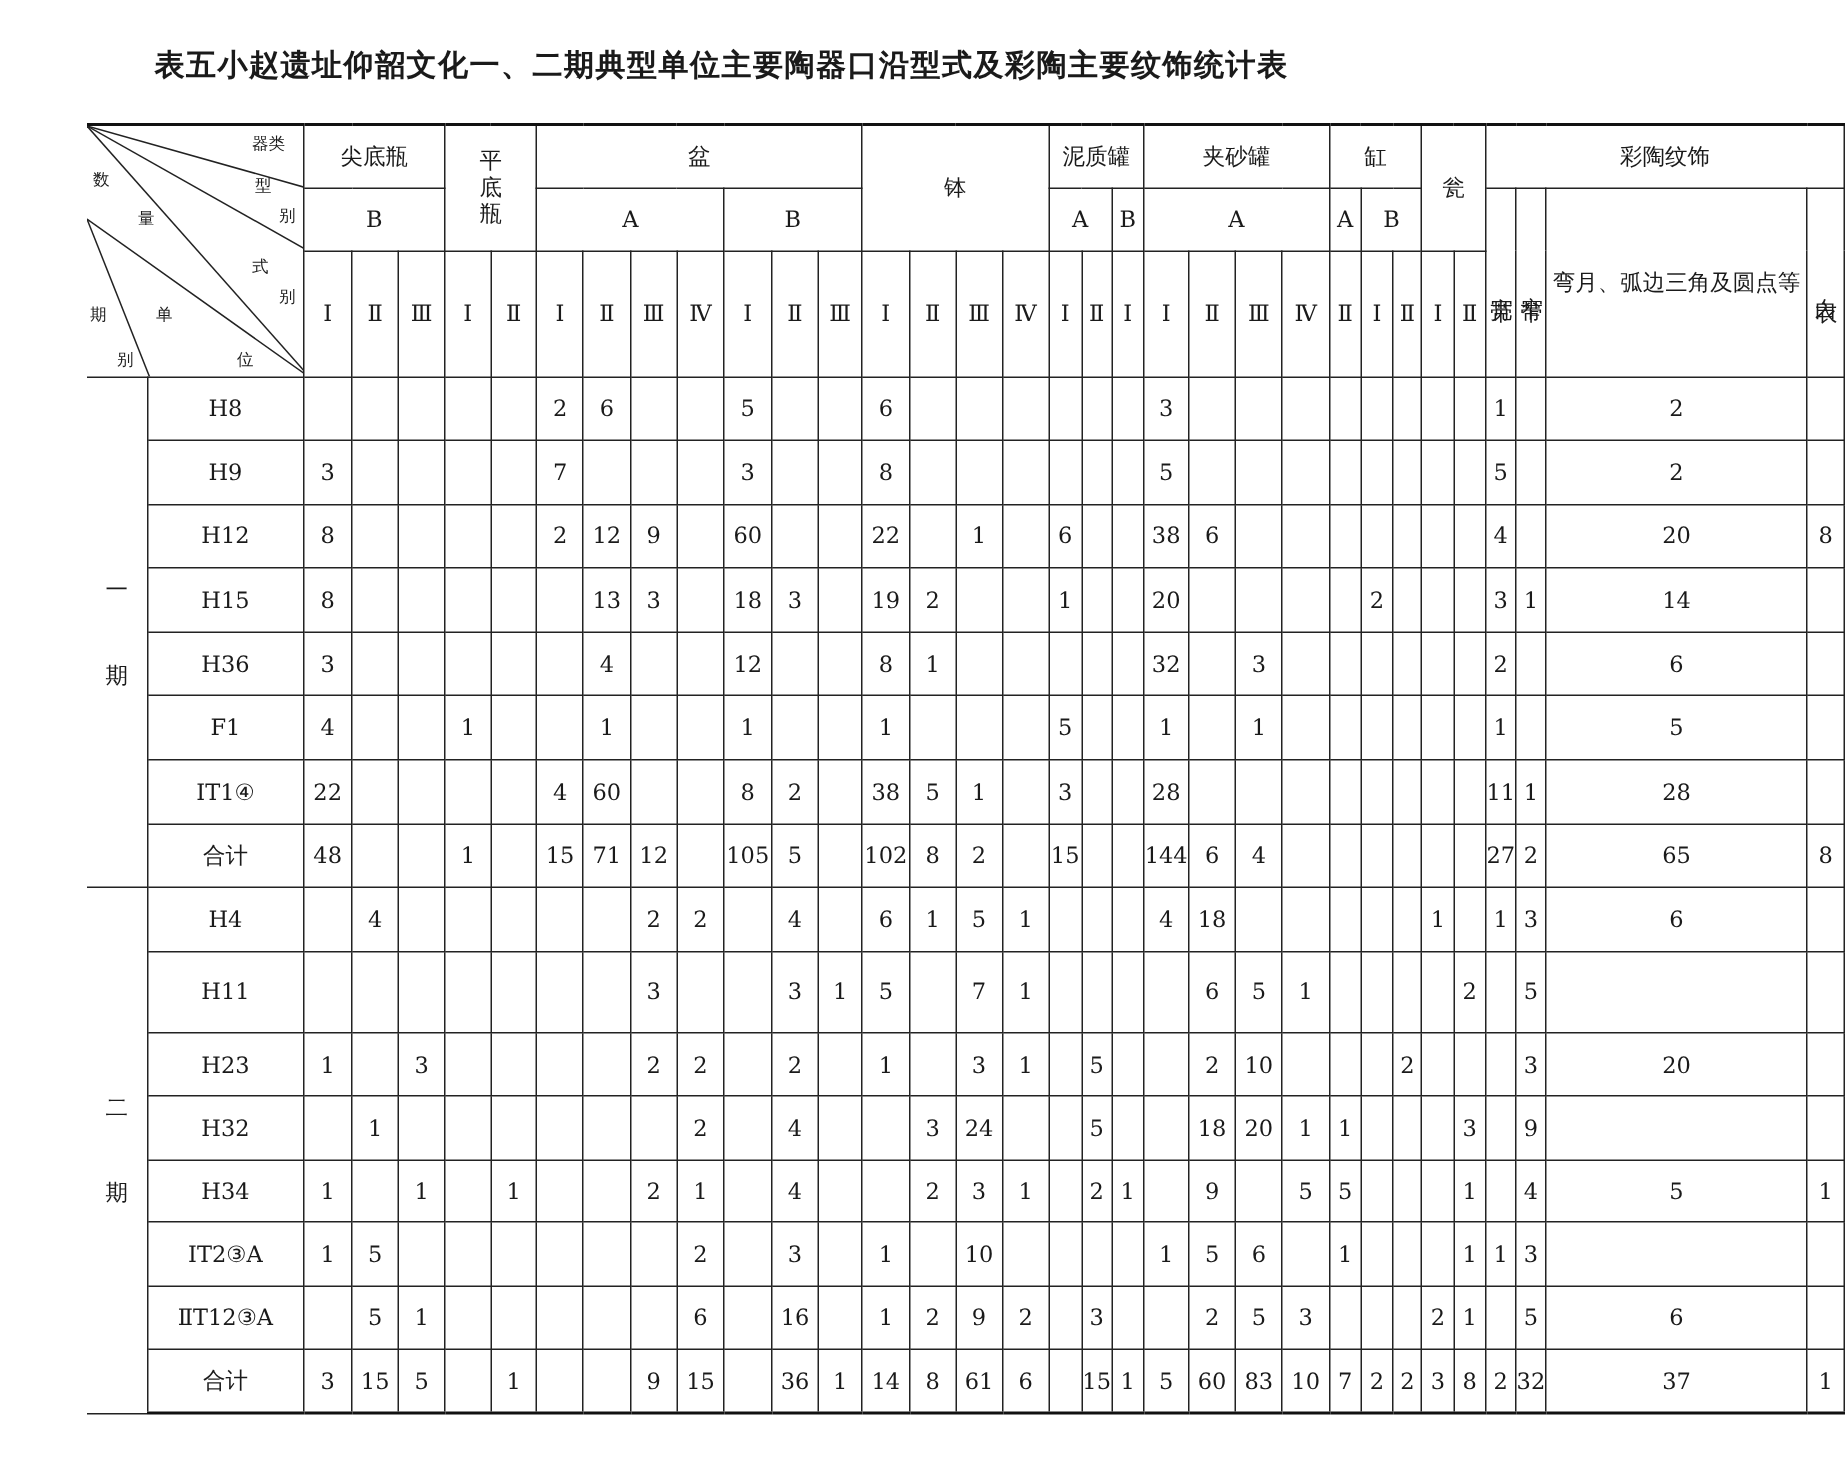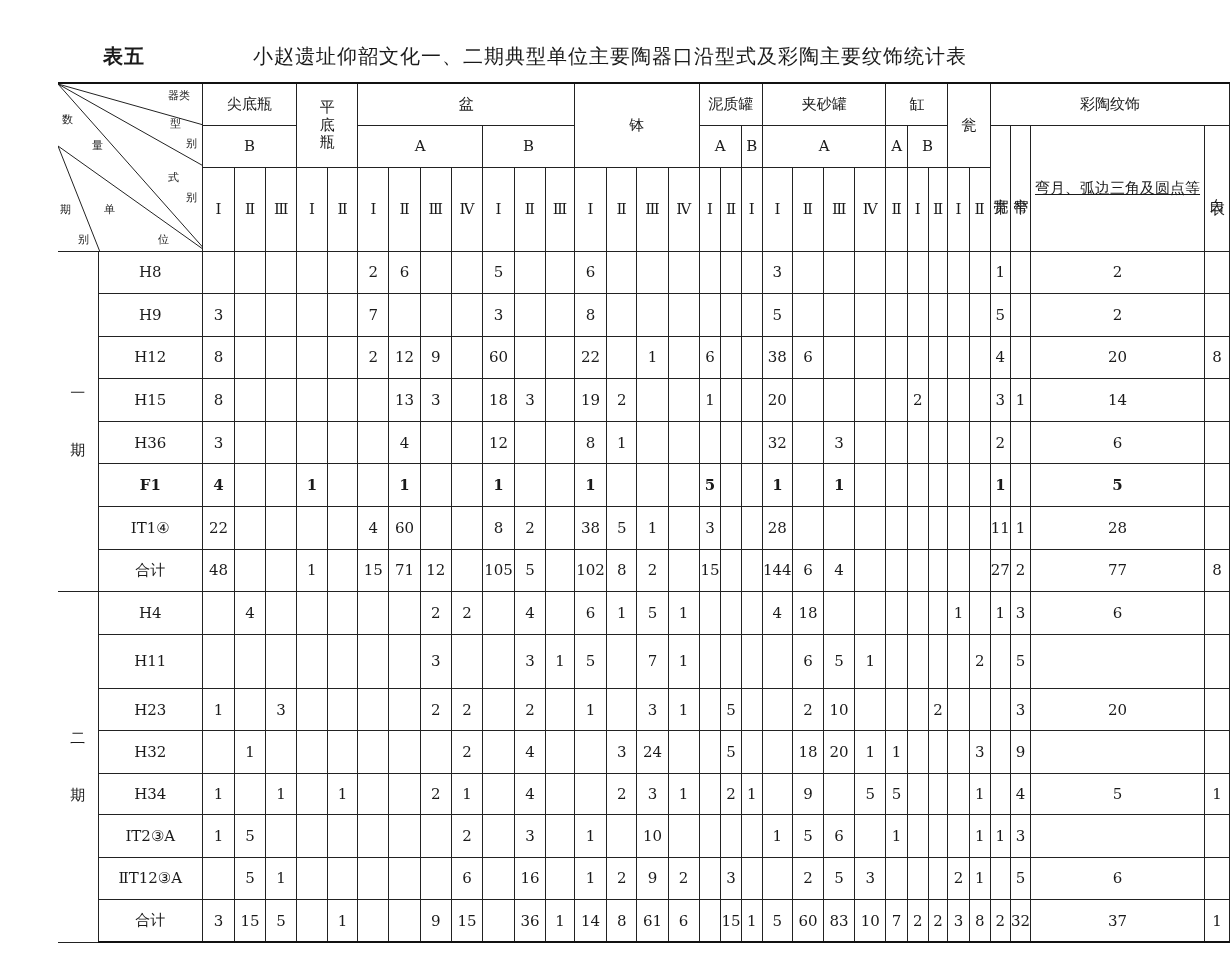--- a/index.html
+++ b/index.html
@@ -1,20 +1,20 @@
 <!DOCTYPE html>
 <html><head>
 <meta charset="utf-8">
 <style>
   html, body { margin:0; padding:0; background:#ffffff; }
   body { width:1230px; height:972px; position:relative; overflow:hidden;
          font-family:"DejaVu Serif","Liberation Serif",serif; color:#1a1a1a; }
-  .title-row { position:absolute; top:30px; left:103px; height:40px; display:flex; align-items:flex-end;gap:48px; }
+  .title-row { position:absolute; top:30px; left:103px; height:40px; display:flex; align-items:flex-start; }
   .tbl-num { font-family:"DejaVu Sans","Liberation Sans",sans-serif; font-weight:bold; font-size:20px; letter-spacing:1px; }
-  .tbl-title { font-family:"DejaVu Sans","Liberation Sans",sans-serif; font-weight:normal; font-size:20px; margin-left:60px; letter-spacing:1px; }
+  .tbl-title { font-family:"DejaVu Sans","Liberation Sans",sans-serif; font-weight:bold; font-size:20px; letter-spacing:1px; }
   table.main { position:absolute; top:82px; left:58px; border-collapse:collapse; table-layout:fixed; }
   table.main td { border:1px solid #222; padding:0; text-align:center; vertical-align:middle; font-size:15px; overflow:hidden; white-space:nowrap; }
   table.main tr.top td { border-top:2px solid #111; }
   table.main tr.last td { border-bottom:2px solid #111; }
   .hdr { font-size:16px; }
   .roman { font-size:12px; font-family:"DejaVu Serif",serif; }
   .stub { position:relative; }
   .stub svg { position:absolute; left:0; top:0; }
   .stub .lbl { position:absolute; font-size:11px; font-family:"DejaVu Sans",sans-serif; }
   .phase { font-family:"DejaVu Sans",sans-serif; font-size:16px; line-height:1.9; border-right:none; }
@@ -106,21 +106,21 @@
         <td class="hdr" colspan="3">B</td>
         <td class="hdr" colspan="4">A</td>
         <td class="hdr" colspan="3">B</td>
         <td class="hdr" colspan="2">A</td>
         <td class="hdr" colspan="1">B</td>
         <td class="hdr" colspan="4">A</td>
         <td class="hdr" colspan="1">A</td>
         <td class="hdr" colspan="2">B</td>
         <td rowspan="2" class="vt cjk">宽带</td>
         <td rowspan="2" class="vt cjk">窄带</td>
-        <td rowspan="2" class="wrap" style="padding: 0px 4px; text-decoration: underline;">弯月、弧边三角及圆点等</td>
+        <td rowspan="2" class="wrap" style="padding: 0px 4px;">弯月、弧边三角及圆点等</td>
         <td rowspan="2" class="vt cjk">白衣</td>
       </tr>
       <tr style="height: 84px;">
         <td class="roman">Ⅰ</td>
         <td class="roman">Ⅱ</td>
         <td class="roman">Ⅲ</td>
         <td class="roman">Ⅰ</td>
         <td class="roman">Ⅱ</td>
         <td class="roman">Ⅰ</td>
         <td class="roman">Ⅱ</td>
@@ -317,21 +317,21 @@
         <td></td>
         <td></td>
         <td></td>
         <td></td>
         <td></td>
         <td>2</td>
         <td></td>
         <td>6</td>
         <td></td>
       </tr>
-      <tr style="height: 42.6px; font-weight: bold;">
+      <tr style="height: 42.6px;">
         <td class="unit">F1</td>
         <td>4</td>
         <td></td>
         <td></td>
         <td>1</td>
         <td></td>
         <td></td>
         <td>1</td>
         <td></td>
         <td></td>
@@ -419,21 +419,21 @@
         <td>6</td>
         <td>4</td>
         <td></td>
         <td></td>
         <td></td>
         <td></td>
         <td></td>
         <td></td>
         <td>27</td>
         <td>2</td>
-        <td>77</td>
+        <td>65</td>
         <td>8</td>
       </tr>
       <tr style="height: 42.6px;">
         <td class="phase" rowspan="8" style="border-left: none;"><span style="white-space: pre;">二
 
 期</span></td>
         <td class="unit">H4</td>
         <td></td>
         <td>4</td>
         <td></td>

